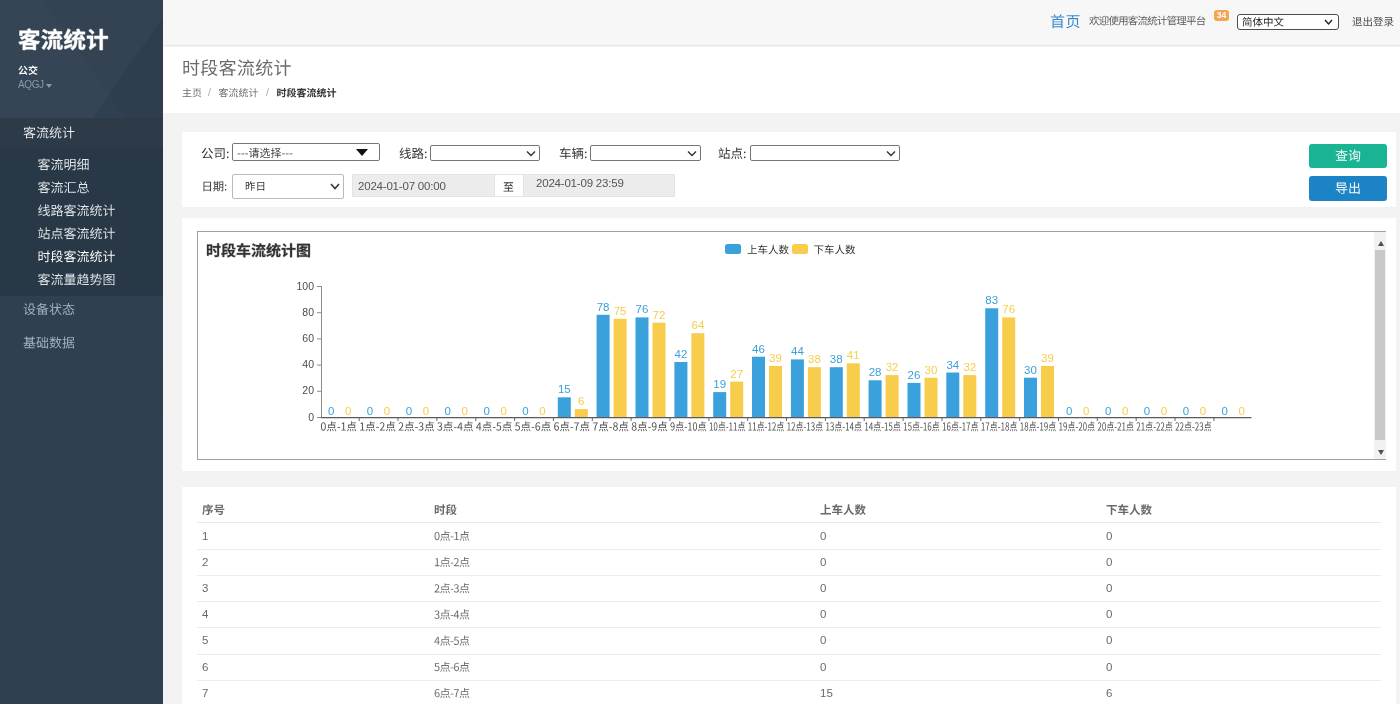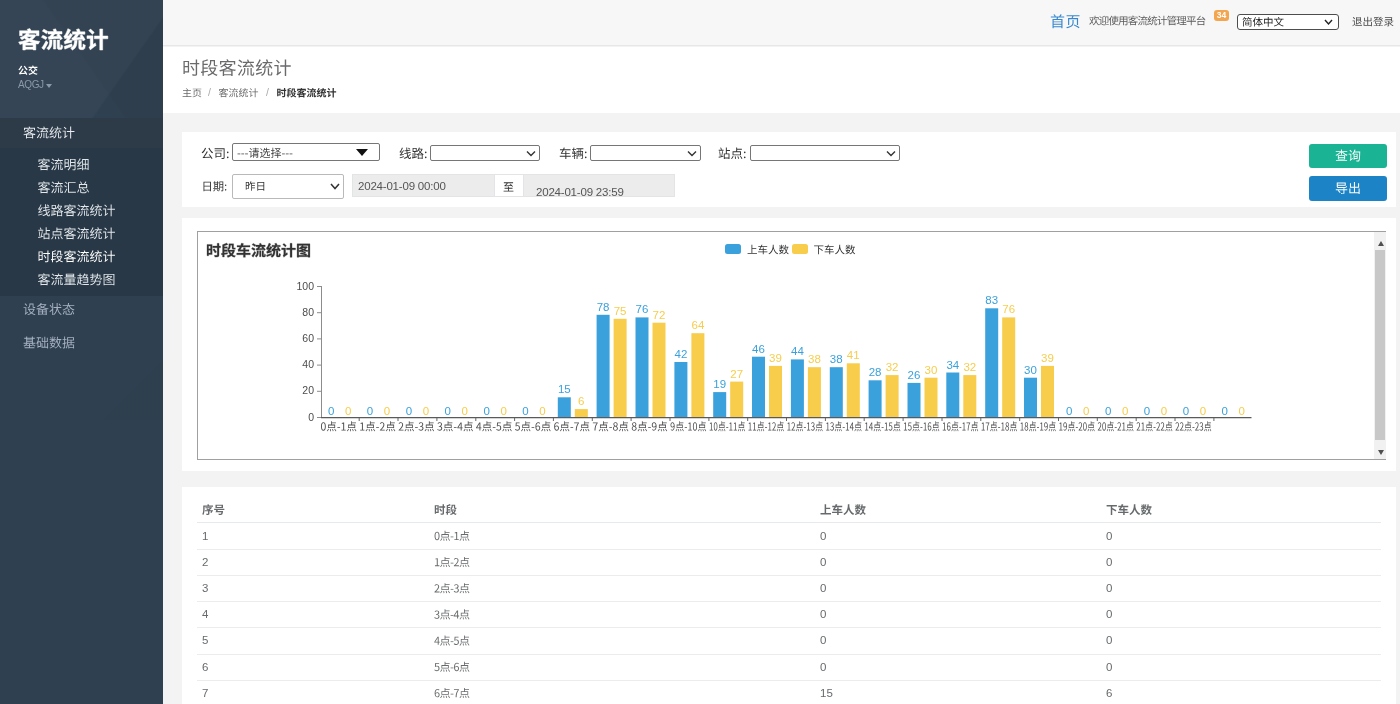--- a/index.html
+++ b/index.html
@@ -36,24 +36,24 @@
   </svg>
 <div style="position:absolute;left:750px;top:144.5px;width:150px;height:16.5px;background:#fff;border:1px solid #767676;border-radius:2px;"></div>
 <svg style="position:absolute;left:886px;top:149.5px" width="10" height="8">
     <path d="M1 1.5 L5 5.5 L9 1.5" stroke="#333" stroke-width="1.4" fill="none"></path>
   </svg>
 <div style="position:absolute;left:231.5px;top:173.5px;width:112px;height:25px;background:#fff;border:1px solid #b9b9b9;border-radius:2px;"></div>
 <svg style="position:absolute;left:330px;top:183px" width="10" height="7">
     <path d="M1 1 L5 5.5 L9 1" stroke="#333" stroke-width="1.5" fill="none"></path>
   </svg>
 <div style="position:absolute;left:352px;top:174px;width:143px;height:23px;background:#ececec;border:1px solid #e3e4e5;"></div>
-<div style="position:absolute;left:358px;top:179.0px;font-size:11.5px;line-height:14.5px;color:#555;font-weight:normal;white-space:nowrap;letter-spacing:-0.2px;">2024-01-09 00:00</div>
+<div style="position:absolute;left:358px;top:179.0px;font-size:11.5px;line-height:14.5px;color:#555;font-weight:normal;white-space:nowrap;letter-spacing:-0.2px;">2024-01-07 00:00</div>
 <div style="position:absolute;left:495px;top:174px;width:28px;height:23px;background:#fff;border-top:1px solid #e3e4e5;border-bottom:1px solid #e3e4e5;"></div>
 <div style="position:absolute;left:523px;top:174px;width:152px;height:23px;background:#ececec;border:1px solid #e3e4e5;"></div>
-<div style="position:absolute;left:536px;top:185px;font-size:11.5px;line-height:14.5px;color:#555;font-weight:normal;white-space:nowrap;letter-spacing:-0.2px;">2024-01-09 23:59</div>
+<div style="position:absolute;left:536px;top:176px;font-size:11.5px;line-height:14.5px;color:#555;font-weight:normal;white-space:nowrap;letter-spacing:-0.2px;">2024-01-09 23:59</div>
 <div style="position:absolute;left:1309px;top:144px;width:78px;height:24px;background:#1ab394;border-radius:3px;"></div>
 <div style="position:absolute;left:1309px;top:176px;width:78px;height:25px;background:#1c84c6;border-radius:3px;"></div>
 <div style="position:absolute;left:182px;top:218px;width:1214px;height:253px;background:#fff;"></div>
 <div style="position:absolute;left:197px;top:231px;width:1189px;height:229px;background:#fff;border:1px solid #a0a0a0;"></div>
 <div style="position:absolute;left:725px;top:244px;width:16px;height:10px;background:#3aa1dc;border-radius:2.5px;"></div>
 <div style="position:absolute;left:791.5px;top:244px;width:16px;height:10px;background:#f7cd4b;border-radius:2.5px;"></div>
 <svg style="position:absolute;left:198px;top:232px;font-family:'Liberation Sans',sans-serif" width="1187" height="225">
     <line x1="123.5" y1="54" x2="123.5" y2="185.0" stroke="#8c8c8c"></line>
     <line x1="123.0" y1="185.7" x2="1053.5" y2="185.7" stroke="#5a5a5a" stroke-width="1.3"></line>
     <line x1="119.0" y1="185.5" x2="123.0" y2="185.5" stroke="#8c8c8c"></line>

